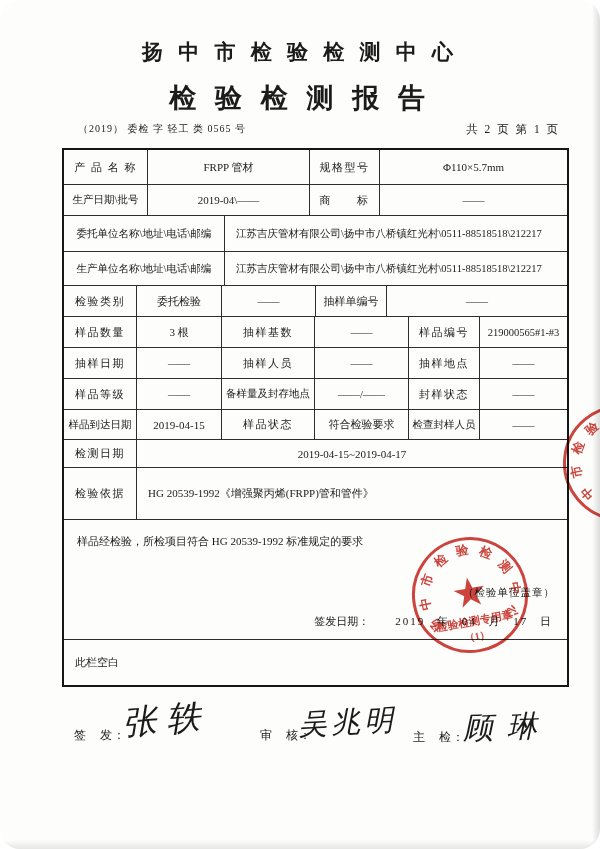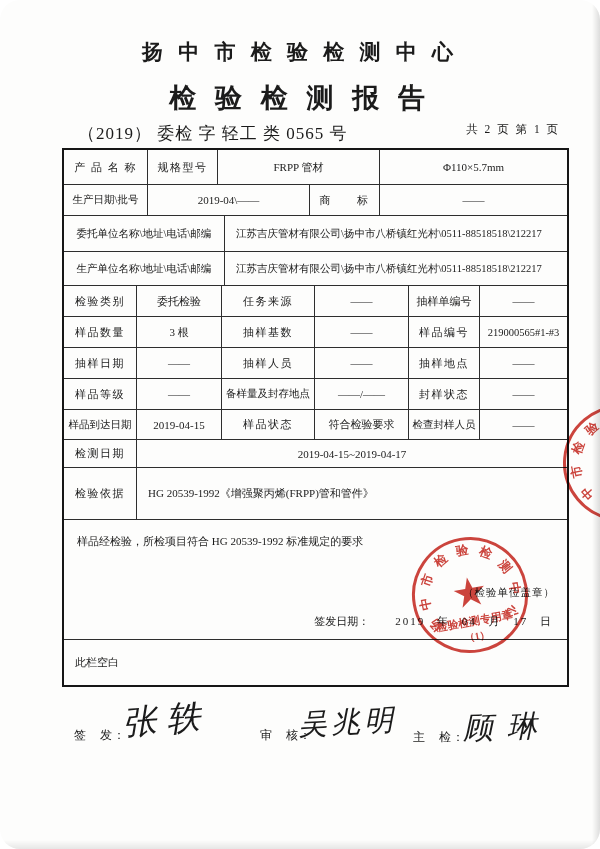--- a/index.html
+++ b/index.html
@@ -15,21 +15,21 @@
   .edge-right{position:absolute;right:0;top:0;width:8px;height:100%;
     background:linear-gradient(to right,rgba(0,0,0,0),rgba(0,0,0,0.13));}
   .edge-bottom{position:absolute;left:0;bottom:0;width:100%;height:9px;
     background:linear-gradient(to bottom,rgba(0,0,0,0),rgba(0,0,0,0.09));}
 
   
   .org-title{position:absolute;top:38px;left:0;width:100%;text-align:center;
     font-size:21px;font-weight:bold;letter-spacing:5px;}
   .report-title{position:absolute;top:80px;left:0;width:100%;text-align:center;
     font-size:27px;font-weight:bold;letter-spacing:6px;}
-  .doc-no{position:absolute;top:122px;left:78px;font-size:17px;letter-spacing:1px;}
+  .doc-no{position:absolute;top:122px;left:78px;font-size:10px;letter-spacing:1px;}
   .page-no{position:absolute;top:122px;right:40px;font-size:11.5px;letter-spacing:2px;}
 
   
   .rpt-table{position:absolute;left:62px;top:148px;width:507px;
     border:2px solid #161616;box-sizing:border-box;background:transparent;}
   .tr{display:flex;box-sizing:border-box;border-top:1px solid #2e2e2e;}
   .tr:first-child{border-top:none;}
   .td{box-sizing:border-box;border-left:1px solid #2e2e2e;
     display:flex;align-items:center;justify-content:center;
     font-size:11px;text-align:center;padding:1px 2px;overflow:hidden;}
@@ -79,22 +79,22 @@
 
   <div class="org-title">扬 中 市 检 验 检 测 中 心</div>
   <div class="report-title">检 验 检 测 报 告</div>
   <div class="doc-no">（2019） 委检 字 轻工 类 0565 号</div>
   <div class="page-no">共 2 页 第 1 页</div>
 
   <div class="rpt-table">
 
     <div class="tr h34">
       <div class="td lab c-l1">产 品 名 称</div>
+      <div class="td c-v1">FRPP 管材</div>
       <div class="td lab c-l2">规格型号</div>
-      <div class="td c-v1">FRPP 管材</div>
       <div class="td c-v2">Φ110×5.7mm</div>
     </div>
 
     <div class="tr h31">
       <div class="td c-l1 small">生产日期\批号</div>
       <div class="td c-v1">2019-04\——</div>
       <div class="td lab c-l2">商　　标</div>
       <div class="td c-v2">——</div>
     </div>
 
@@ -104,21 +104,20 @@
     </div>
 
     <div class="tr h34">
       <div class="td c-u small">生产单位名称\地址\电话\邮编</div>
       <div class="td c-uv small left">江苏吉庆管材有限公司\扬中市八桥镇红光村\0511-88518518\212217</div>
     </div>
 
     <div class="tr h31">
       <div class="td lab g1">检验类别</div>
       <div class="td g2">委托检验</div>
-      <div class="td lab g3">任务来源</div>
       <div class="td g4">——</div>
       <div class="td g5">抽样单编号</div>
       <div class="td g6">——</div>
     </div>
 
     <div class="tr h31">
       <div class="td lab g1">样品数量</div>
       <div class="td g2">3 根</div>
       <div class="td lab g3">抽样基数</div>
       <div class="td g4">——</div>

